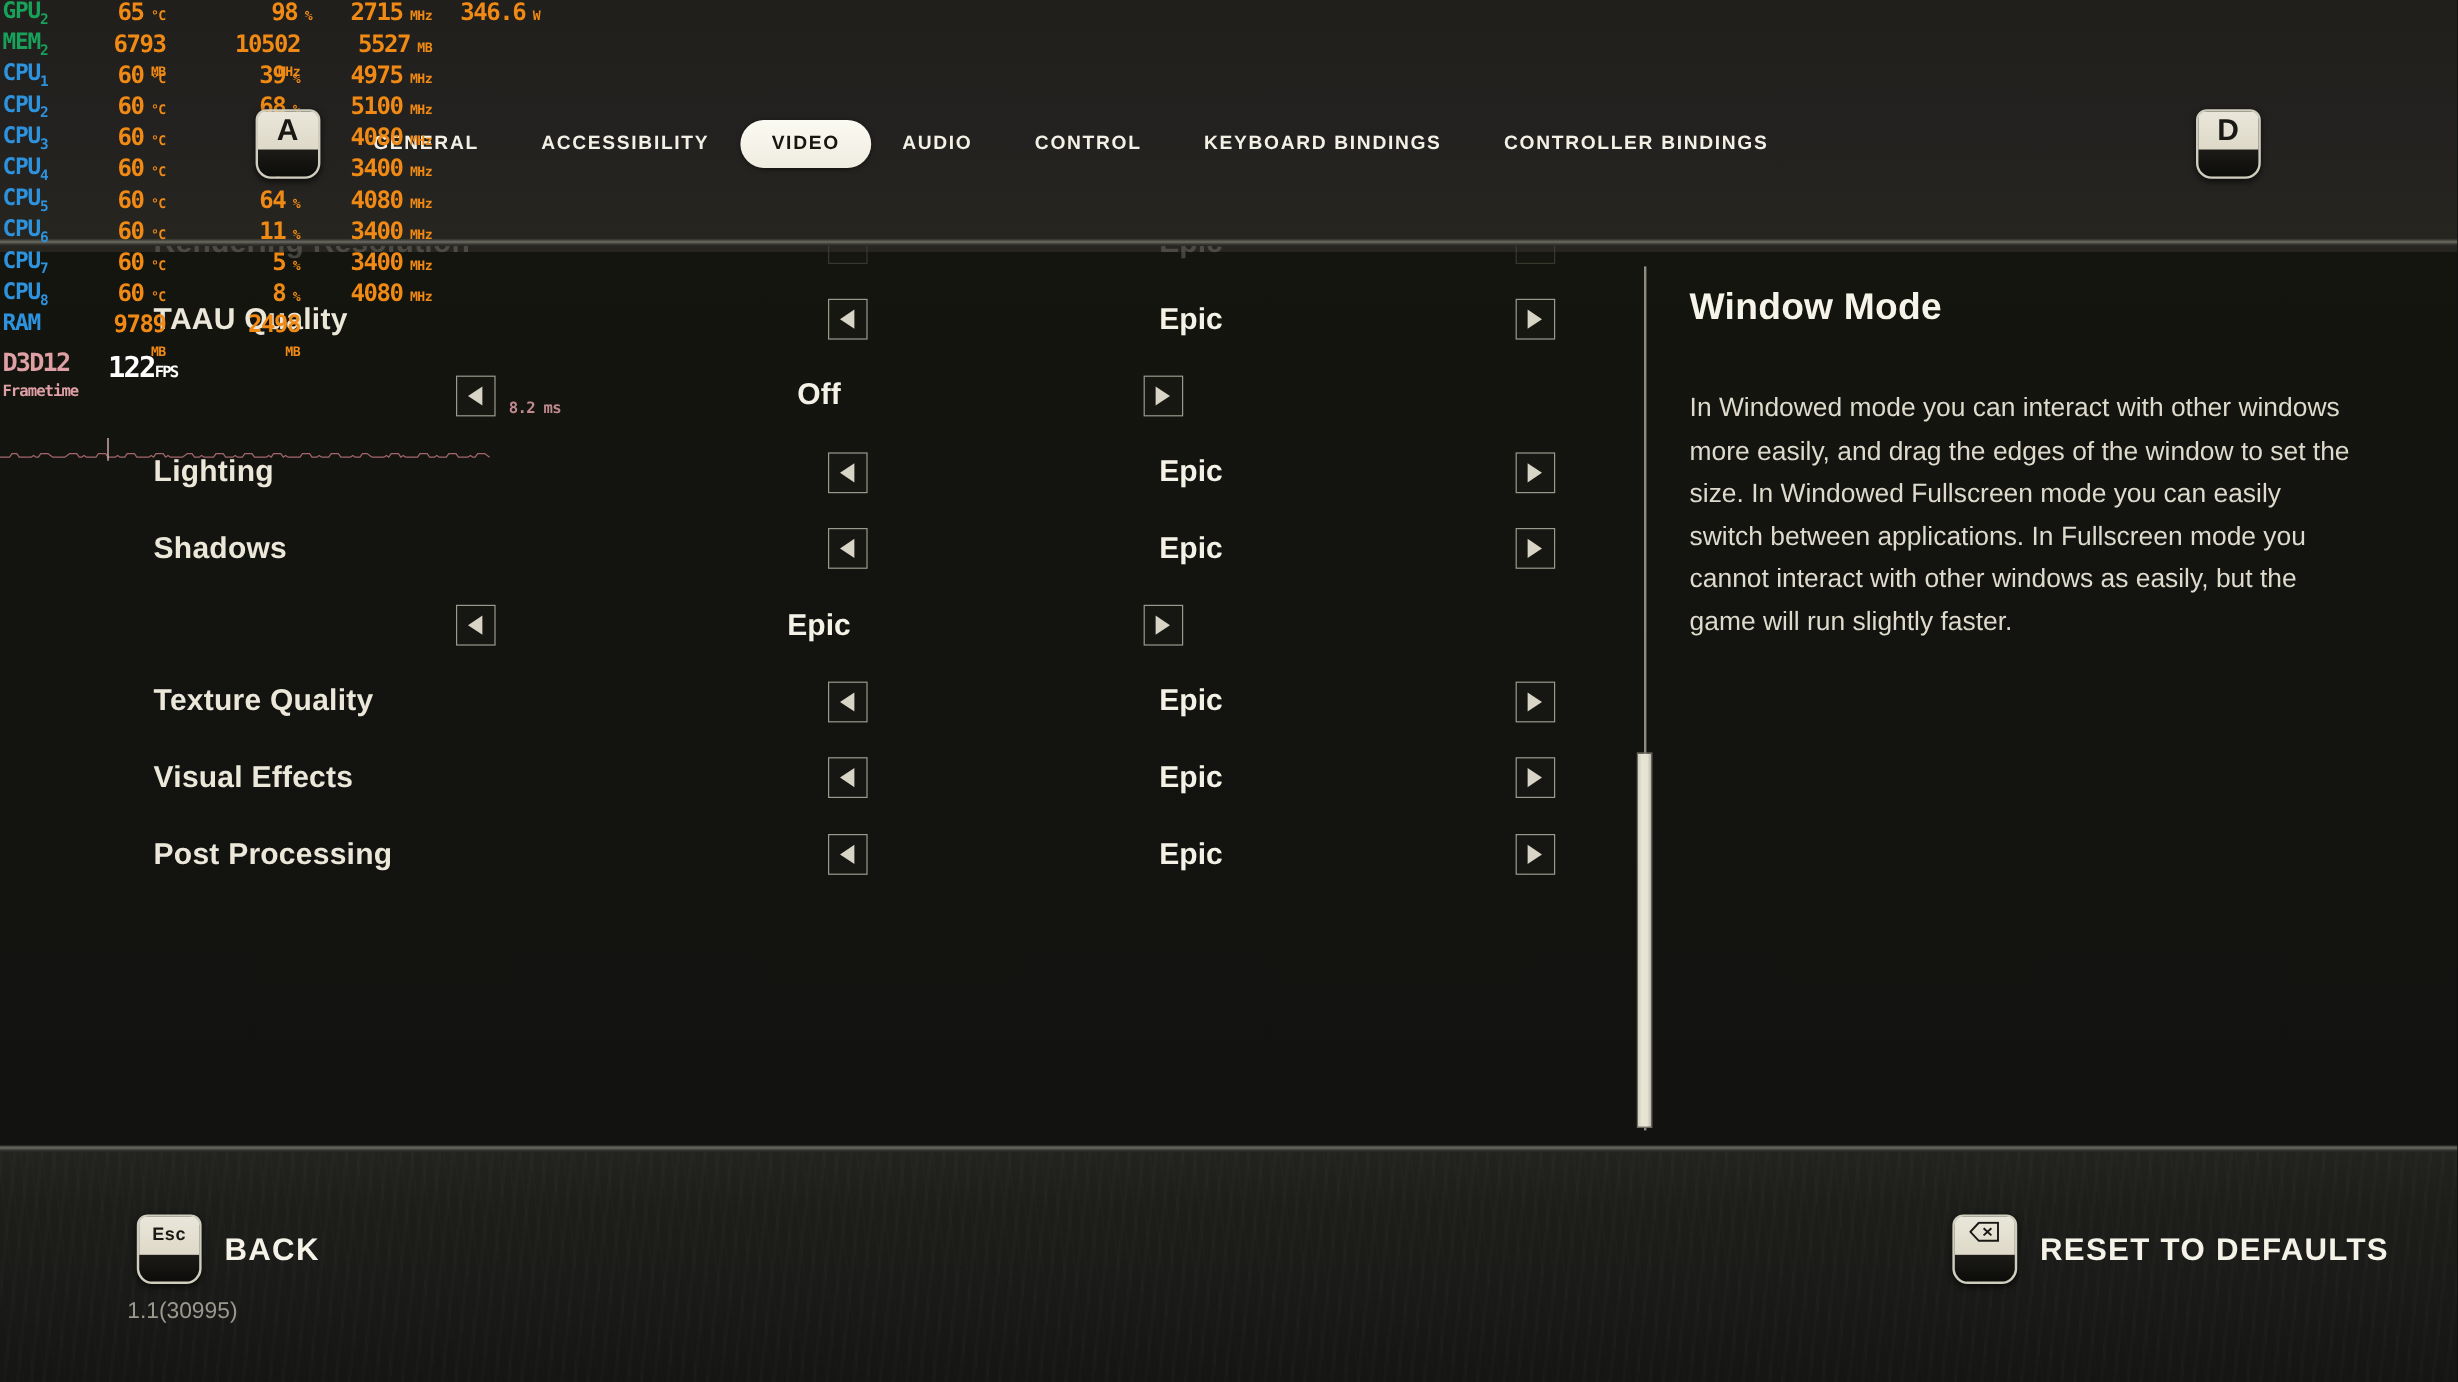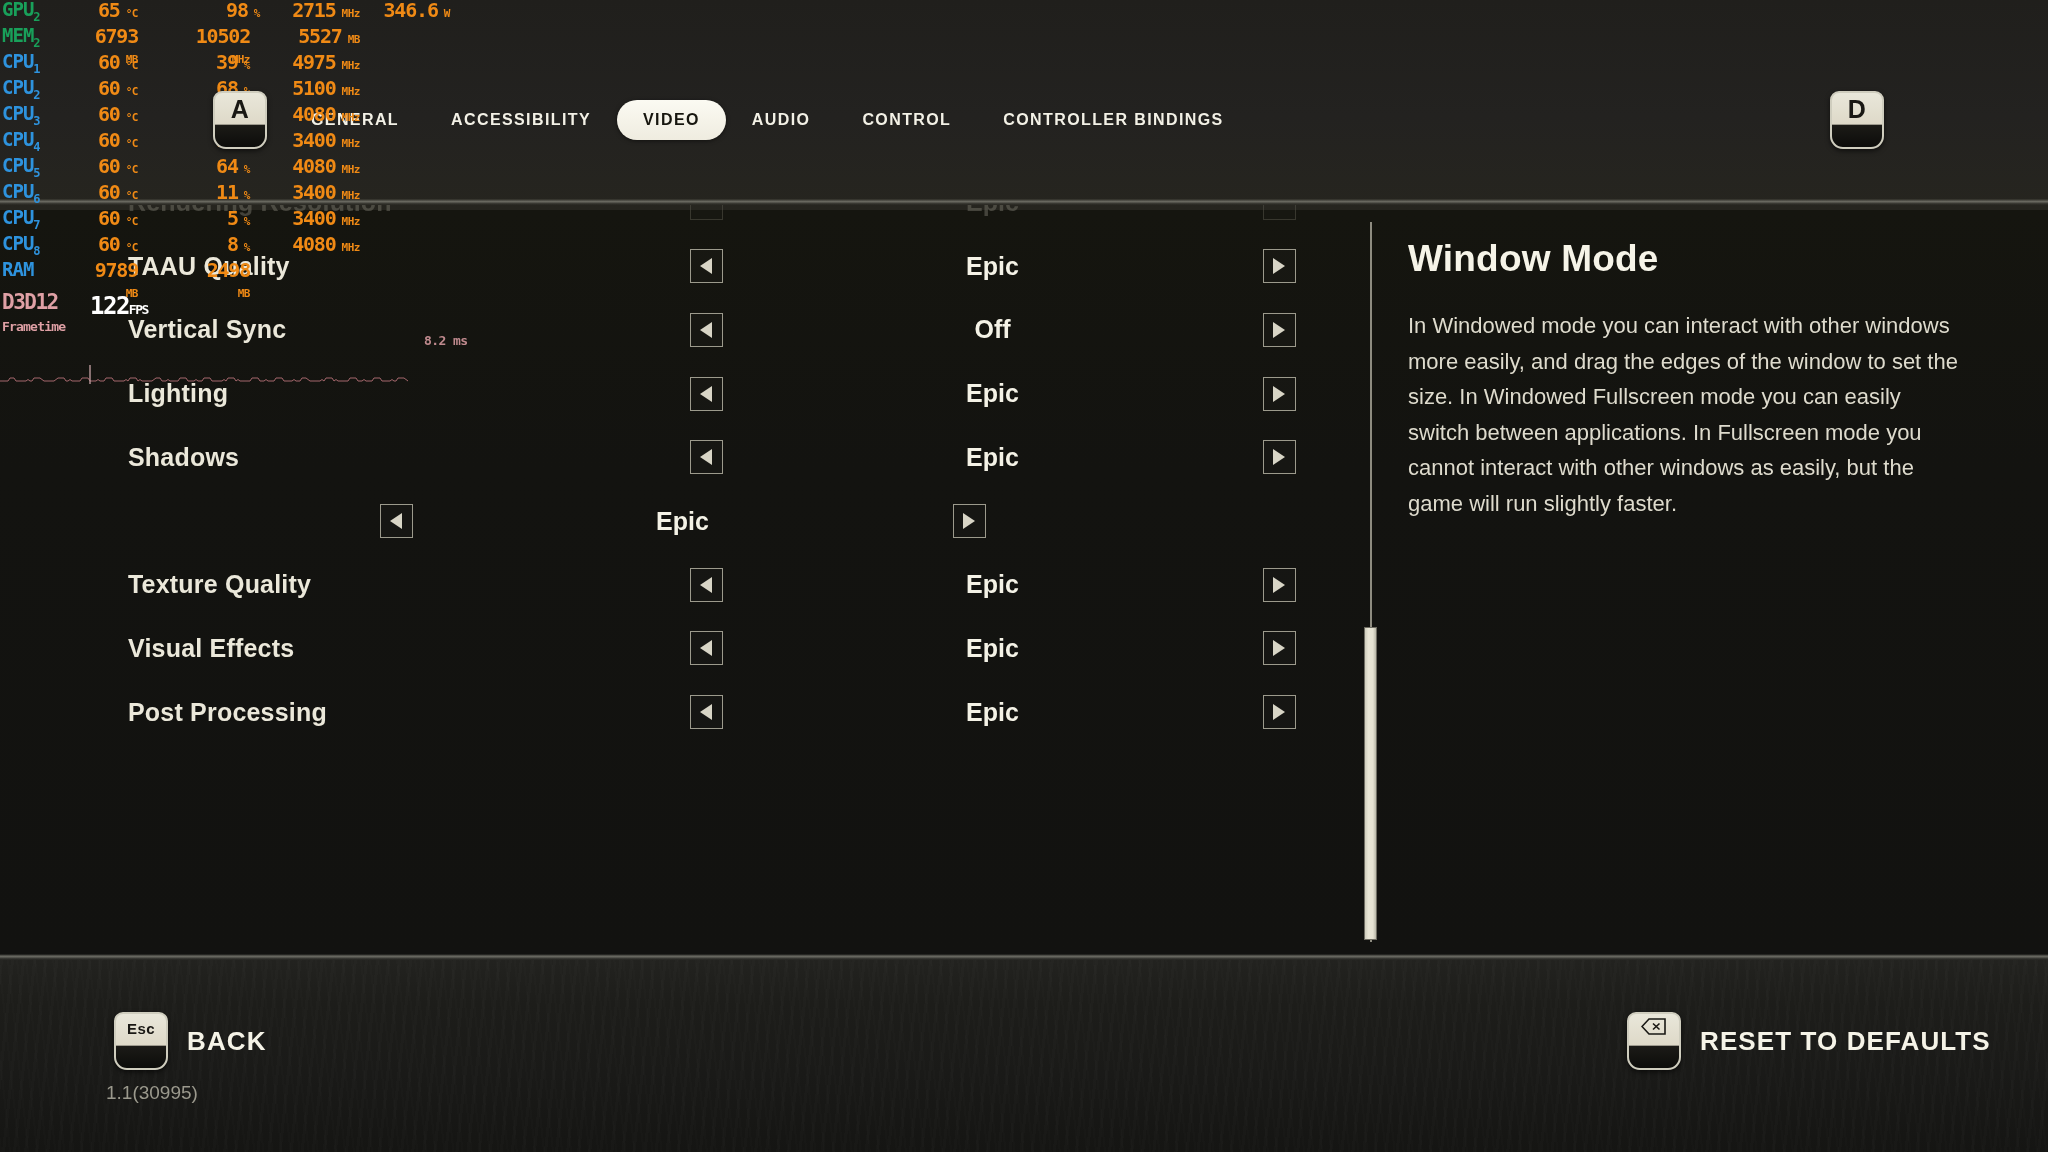--- a/index.html
+++ b/index.html
@@ -131,22 +131,22 @@
     position:absolute; left:0; top:405px; width:13px; height:313px;
     background:linear-gradient(90deg,#cfcdbd 0%, #e8e5d5 30%, #e5e2d2 72%, #b9b7a8 100%);
     border:1px solid #6e6c62;
   }
 
   
   #desc {
     position:absolute; left:1408px; top:238px; width:560px;
   }
   #desc h2 {
-    color:#f6f4e8; font-size:37px; font-weight:bold; letter-spacing:.2px;
-    margin-bottom:28px;
+    color:#f6f4e8; font-size:31px; font-weight:bold; letter-spacing:.2px;
+    margin-bottom:48px;
   }
   #desc p {
     color:#dedbcd; font-size:22px; line-height:35.5px; font-weight:normal;
   }
 
   
   .foot-btn {
     position:absolute; display:flex; align-items:center; gap:19px; cursor:pointer;
   }
   #btn-back { left:114px; top:1012px; }
@@ -227,20 +227,21 @@
   <div id="tabbar">
     <div class="keycap" id="keycap-a">
       <span>A</span>
     </div>
     <div class="tabs" id="tabs">
         <div class="tab">GENERAL</div>
         <div class="tab">ACCESSIBILITY</div>
         <div class="tab active">VIDEO</div>
         <div class="tab">AUDIO</div>
         <div class="tab">CONTROL</div>
+        <div class="tab">KEYBOARD BINDINGS</div>
         <div class="tab">CONTROLLER BINDINGS</div>
       </div>
     <div class="keycap" id="keycap-d">
       <span>D</span>
     </div>
   </div>
 
   <div id="settings">
       <div class="row clipped" style="top: -44px;">
         <div class="row-label">Rendering Resolution</div>
@@ -260,21 +261,20 @@
           <div class="arrow-btn left">
             <div class="tri"></div>
           </div>
           <div class="value">Epic</div>
           <div class="arrow-btn right">
             <div class="tri"></div>
           </div>
         </div>
       </div>
       <div class="row" style="top: 83.4px;">
-        <div class="row-label">Vertical Sync</div>
         <div class="stepper">
           <div class="arrow-btn left">
             <div class="tri"></div>
           </div>
           <div class="value">Off</div>
           <div class="arrow-btn right">
             <div class="tri"></div>
           </div>
         </div>
       </div>

